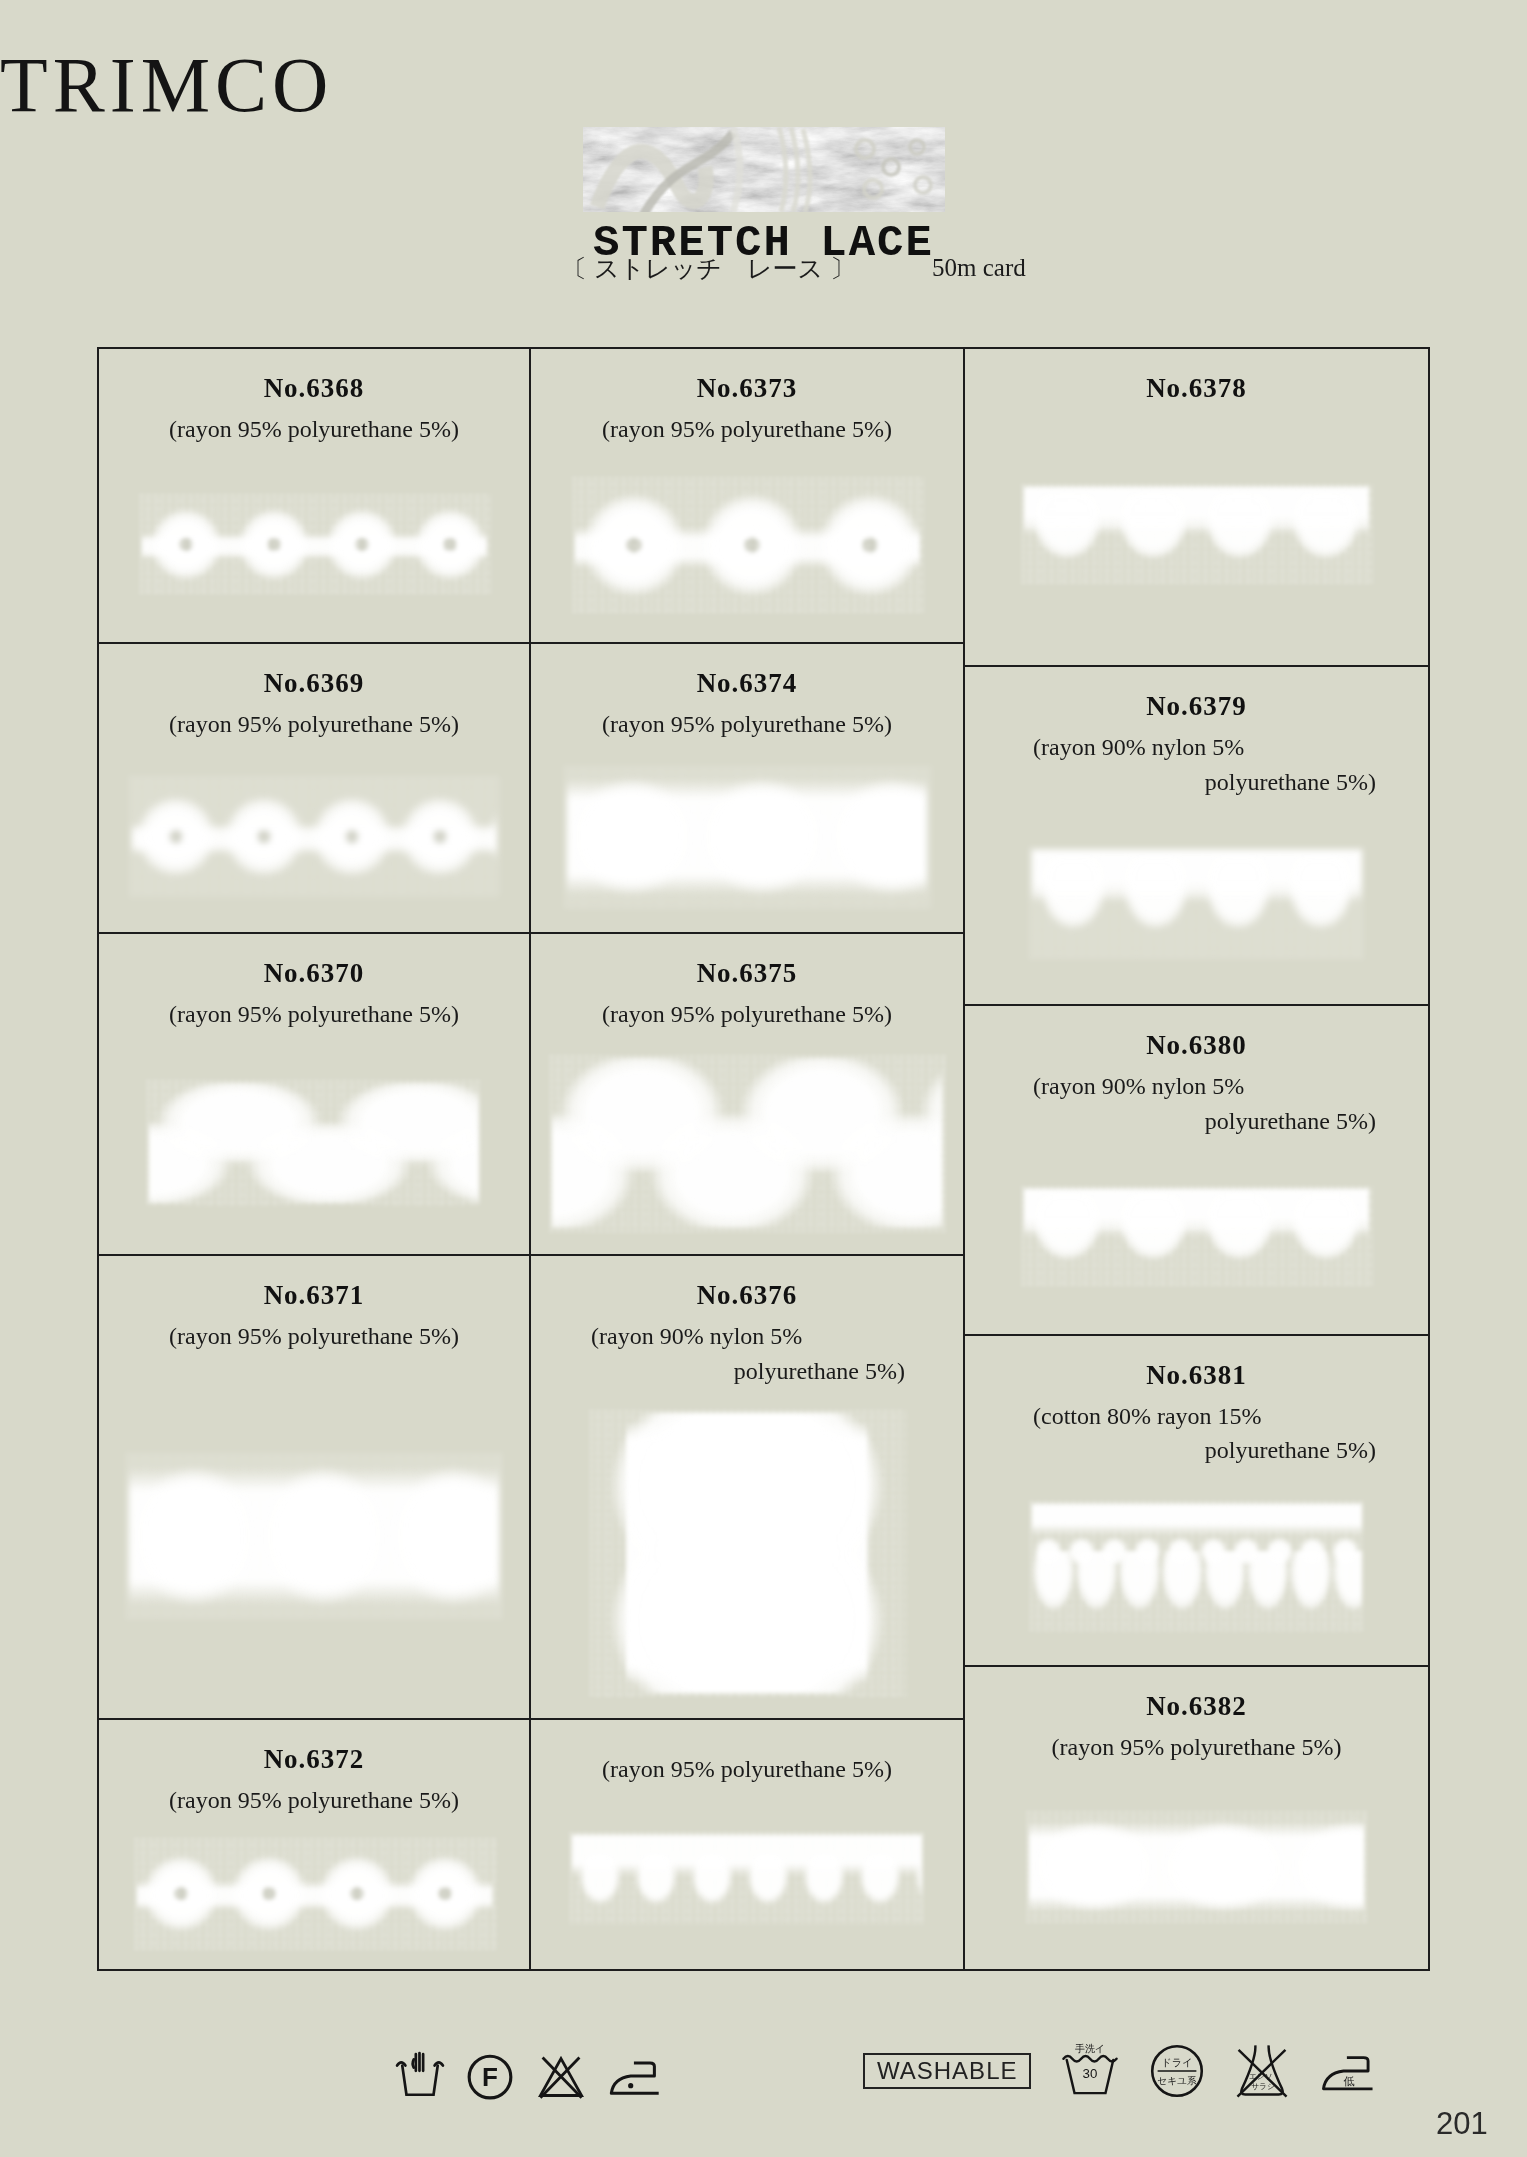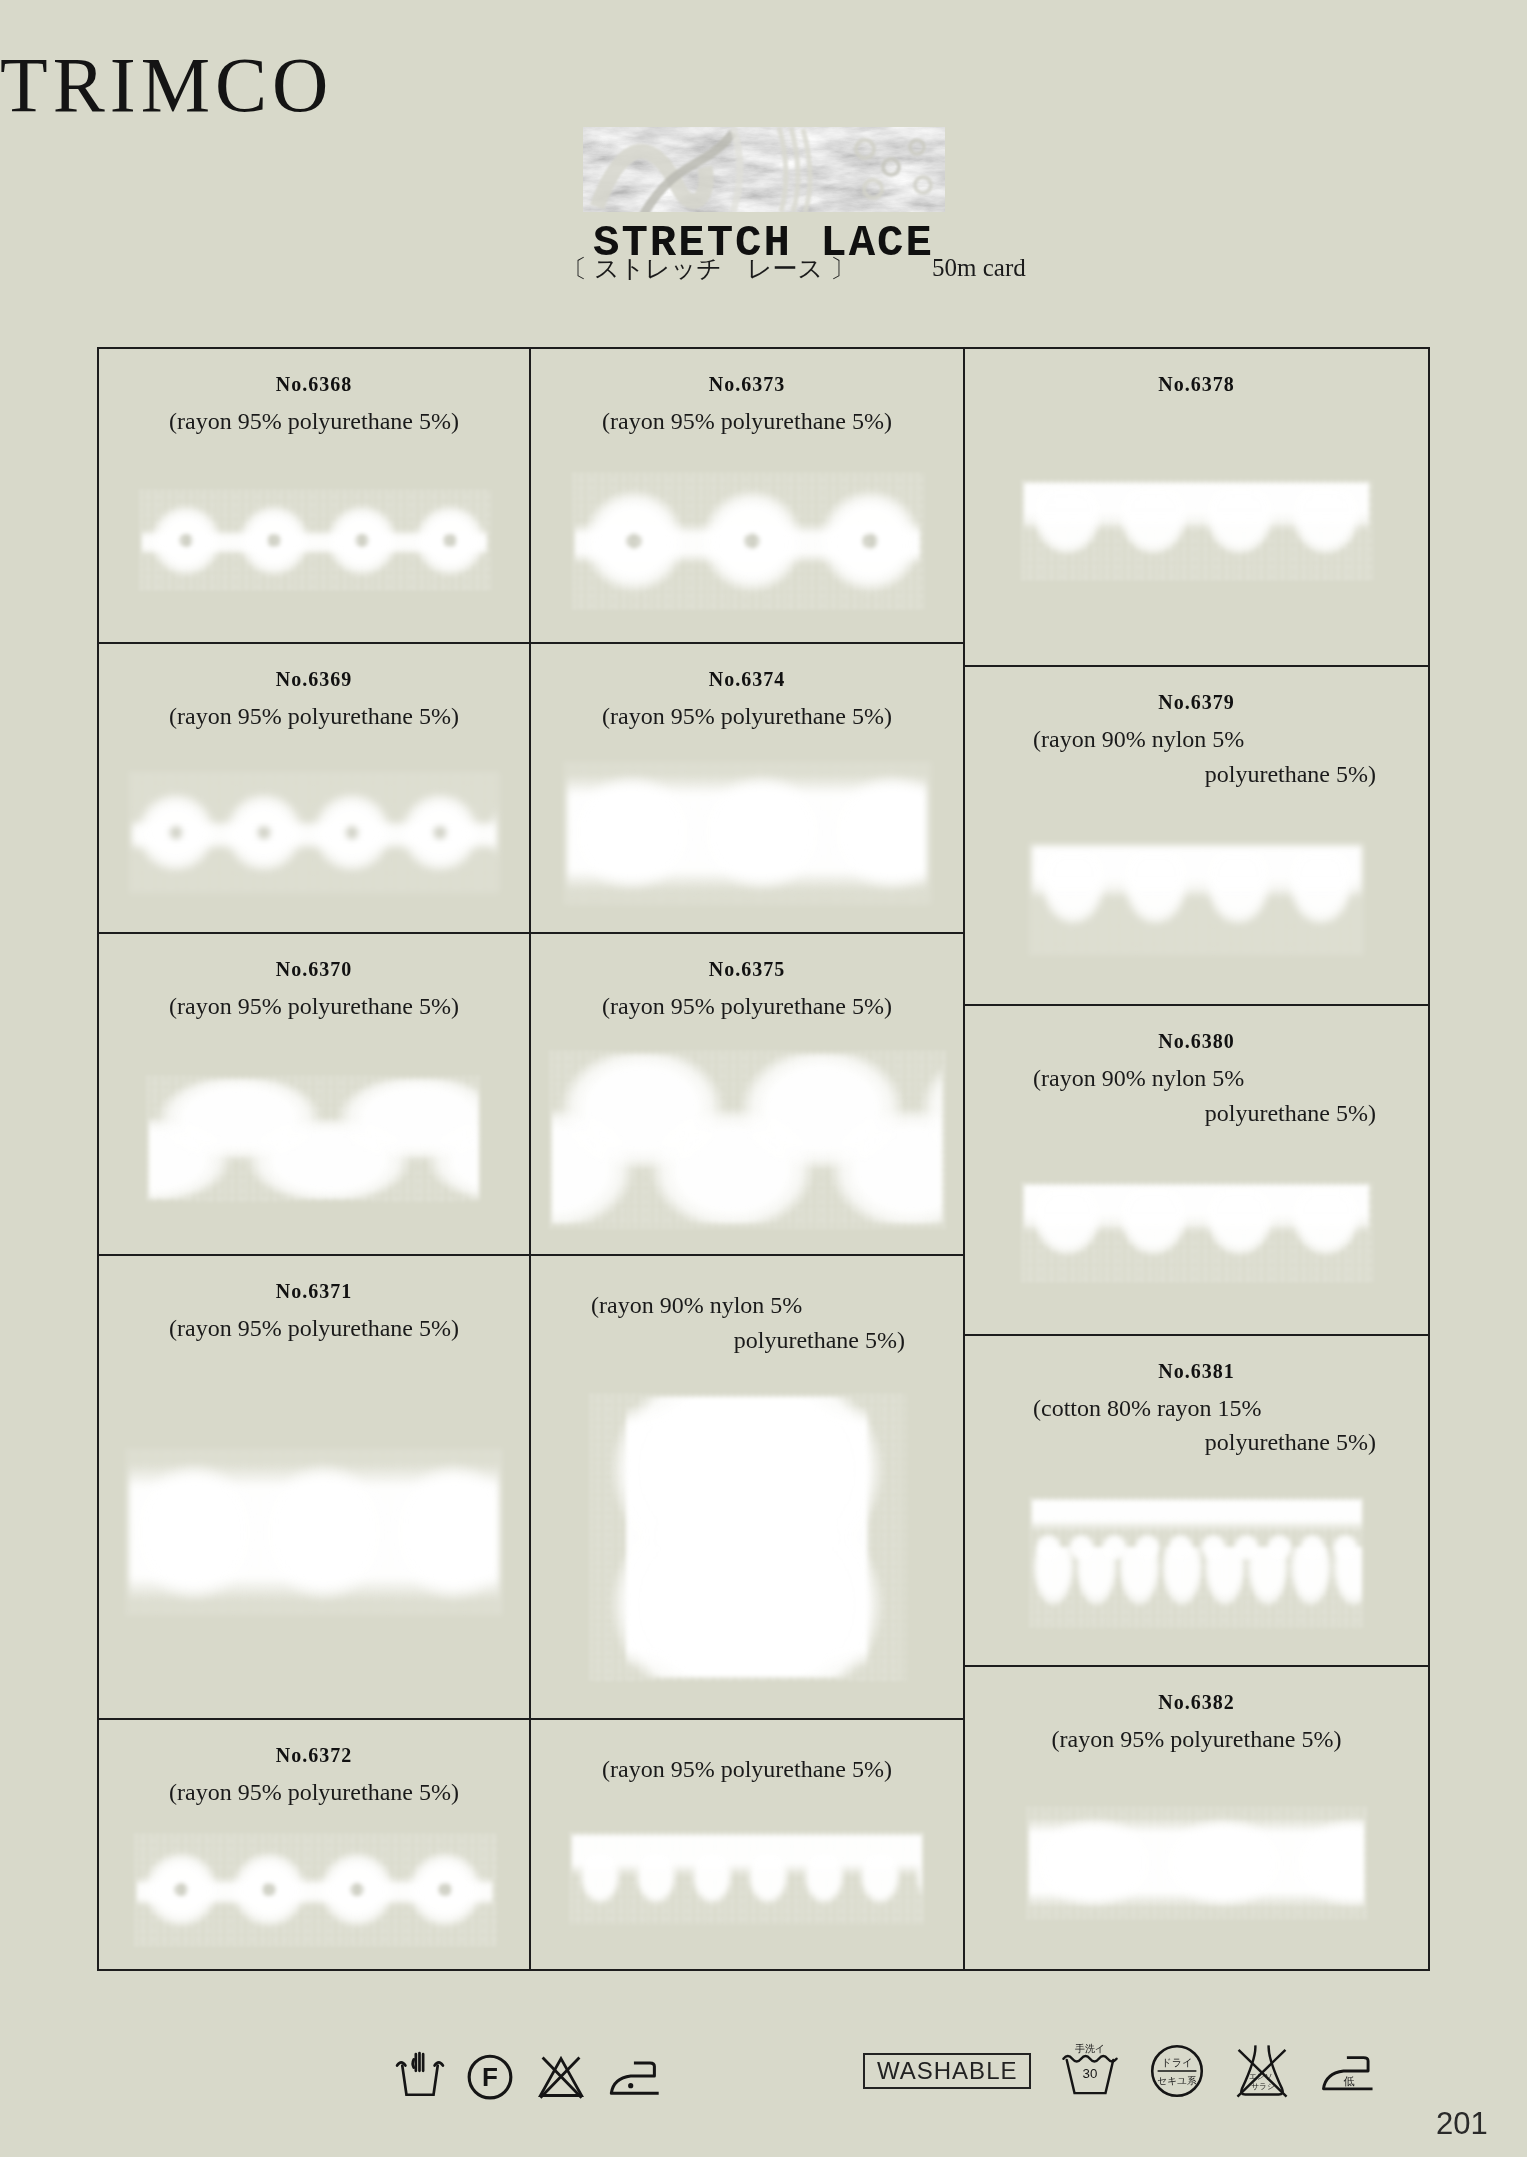--- a/index.html
+++ b/index.html
@@ -23,21 +23,21 @@
   
   .gridTable{position:absolute;left:97px;top:347px;width:1333px;height:1624px;
              border:2px solid #1d1d1d;display:flex;box-sizing:border-box;}
   .col{display:flex;flex-direction:column;box-sizing:border-box;}
   .col1{width:430px;}
   .col2{width:434px;border-left:2px solid #1d1d1d;}
   .col3{flex:1;border-left:2px solid #1d1d1d;}
   .cell{box-sizing:border-box;display:flex;flex-direction:column;padding-top:24px;
         border-bottom:2px solid #1d1d1d;}
   .cell:last-child{border-bottom:none;}
-  .pnum{text-align:center;font-weight:700;font-size:20px;letter-spacing:1px;color:#111;}
+  .pnum{text-align:center;font-weight:700;font-size:27px;letter-spacing:1px;color:#111;}
   .comp{margin-top:8px;font-size:24px;line-height:1.45;color:#1a1a1a;}
   .comp .c1,.comp .c2{display:block;text-align:center;}
   .cell.split .c1{text-align:left;padding-left:68px;}
   .cell.split .c2{text-align:right;padding-right:52px;}
   .col2 .cell.split .c1{padding-left:60px;}
   .col2 .cell.split .c2{padding-right:58px;}
   .laceWrap{flex:1;display:flex;align-items:center;justify-content:center;}
 
   
   .lace{position:relative;margin:auto;filter:blur(2.1px);}
@@ -218,20 +218,21 @@
         <div class="pnum">No.6375</div>
         <div class="comp">
           <span class="c1">(rayon 95% polyurethane 5%)</span>
           <span class="c2"></span>
         </div>
         <div class="laceWrap">
             <div class="lace lace-wave" style="width:390px;height:170px"></div>
           </div>
       </div>
       <div class="cell split" style="height:465px">
+        <div class="pnum">No.6376</div>
         <div class="comp">
           <span class="c1">(rayon 90% nylon 5%</span>
           <span class="c2">polyurethane 5%)</span>
         </div>
         <div class="laceWrap">
             <div class="lace lace-dense" style="width:310px;height:280px"></div>
           </div>
       </div>
       <div class="cell" style="height:250px">
         <div class="comp">

